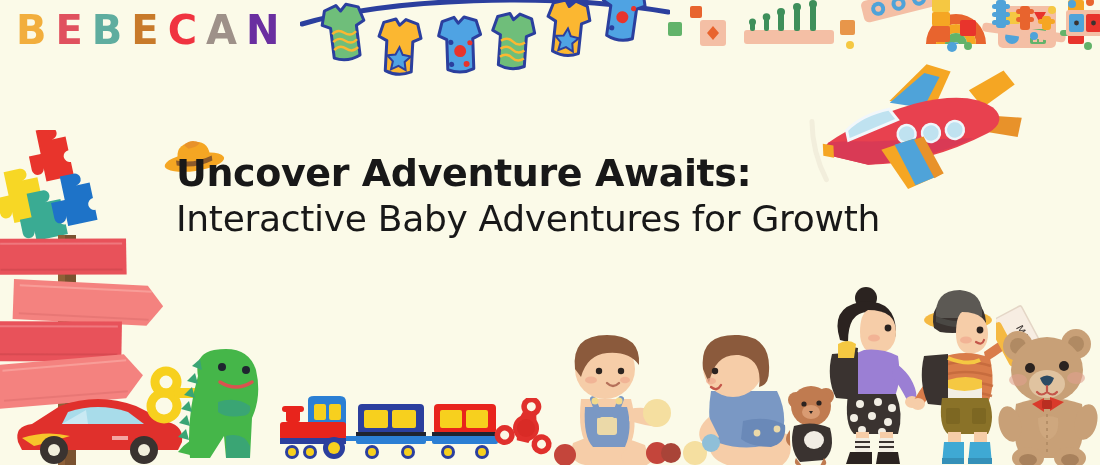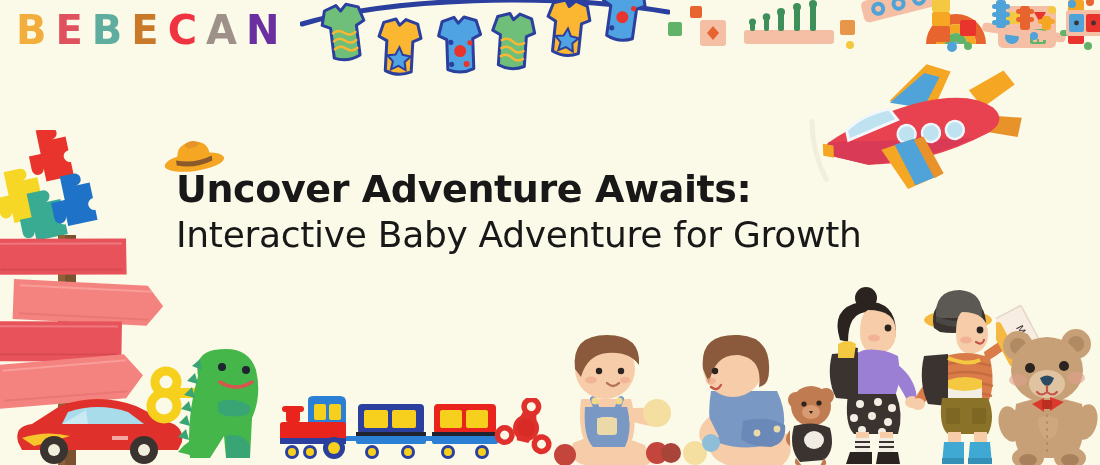--- a/index.html
+++ b/index.html
@@ -27,21 +27,21 @@
     font-family:"DejaVu Sans", sans-serif;
     font-size:40px;
     font-weight:700;
     line-height:1;
     letter-spacing:0px;
   }
 
   
   .headline{
     position:absolute;
-    left:176px; top:168px;
+    left:176px; top:152px;
     z-index:25;
     pointer-events:none;
   }
   .headline .l1{
     font-family:"DejaVu Sans", sans-serif;
     font-size:38px;
     font-weight:700;
     color:#181818;
     line-height:1.12;
     letter-spacing:-0.4px;
@@ -655,16 +655,16 @@
       <ellipse cx="78" cy="140" rx="16" ry="11" fill="#C8A077"></ellipse>
       <ellipse cx="36" cy="142" rx="9" ry="6" fill="#A8815C"></ellipse>
       <ellipse cx="78" cy="142" rx="9" ry="6" fill="#A8815C"></ellipse>
 
       <path d="M55 96 v40" stroke="#B08A63" stroke-width="1.6" stroke-dasharray="3 4" fill="none"></path>
     </svg>
   </div>
 
   <div class="headline">
     <div class="l1" style="color: rgb(24, 24, 24);">Uncover Adventure Awaits:</div>
-    <div class="l2" style="color: rgb(24, 24, 24);">Interactive Baby Adventure for Growth</div>
+    <div class="l2" style="color: rgb(24, 24, 24);">Interactive Baby Adventures for Growth</div>
   </div>
 
 </div>
 
 </body></html>

